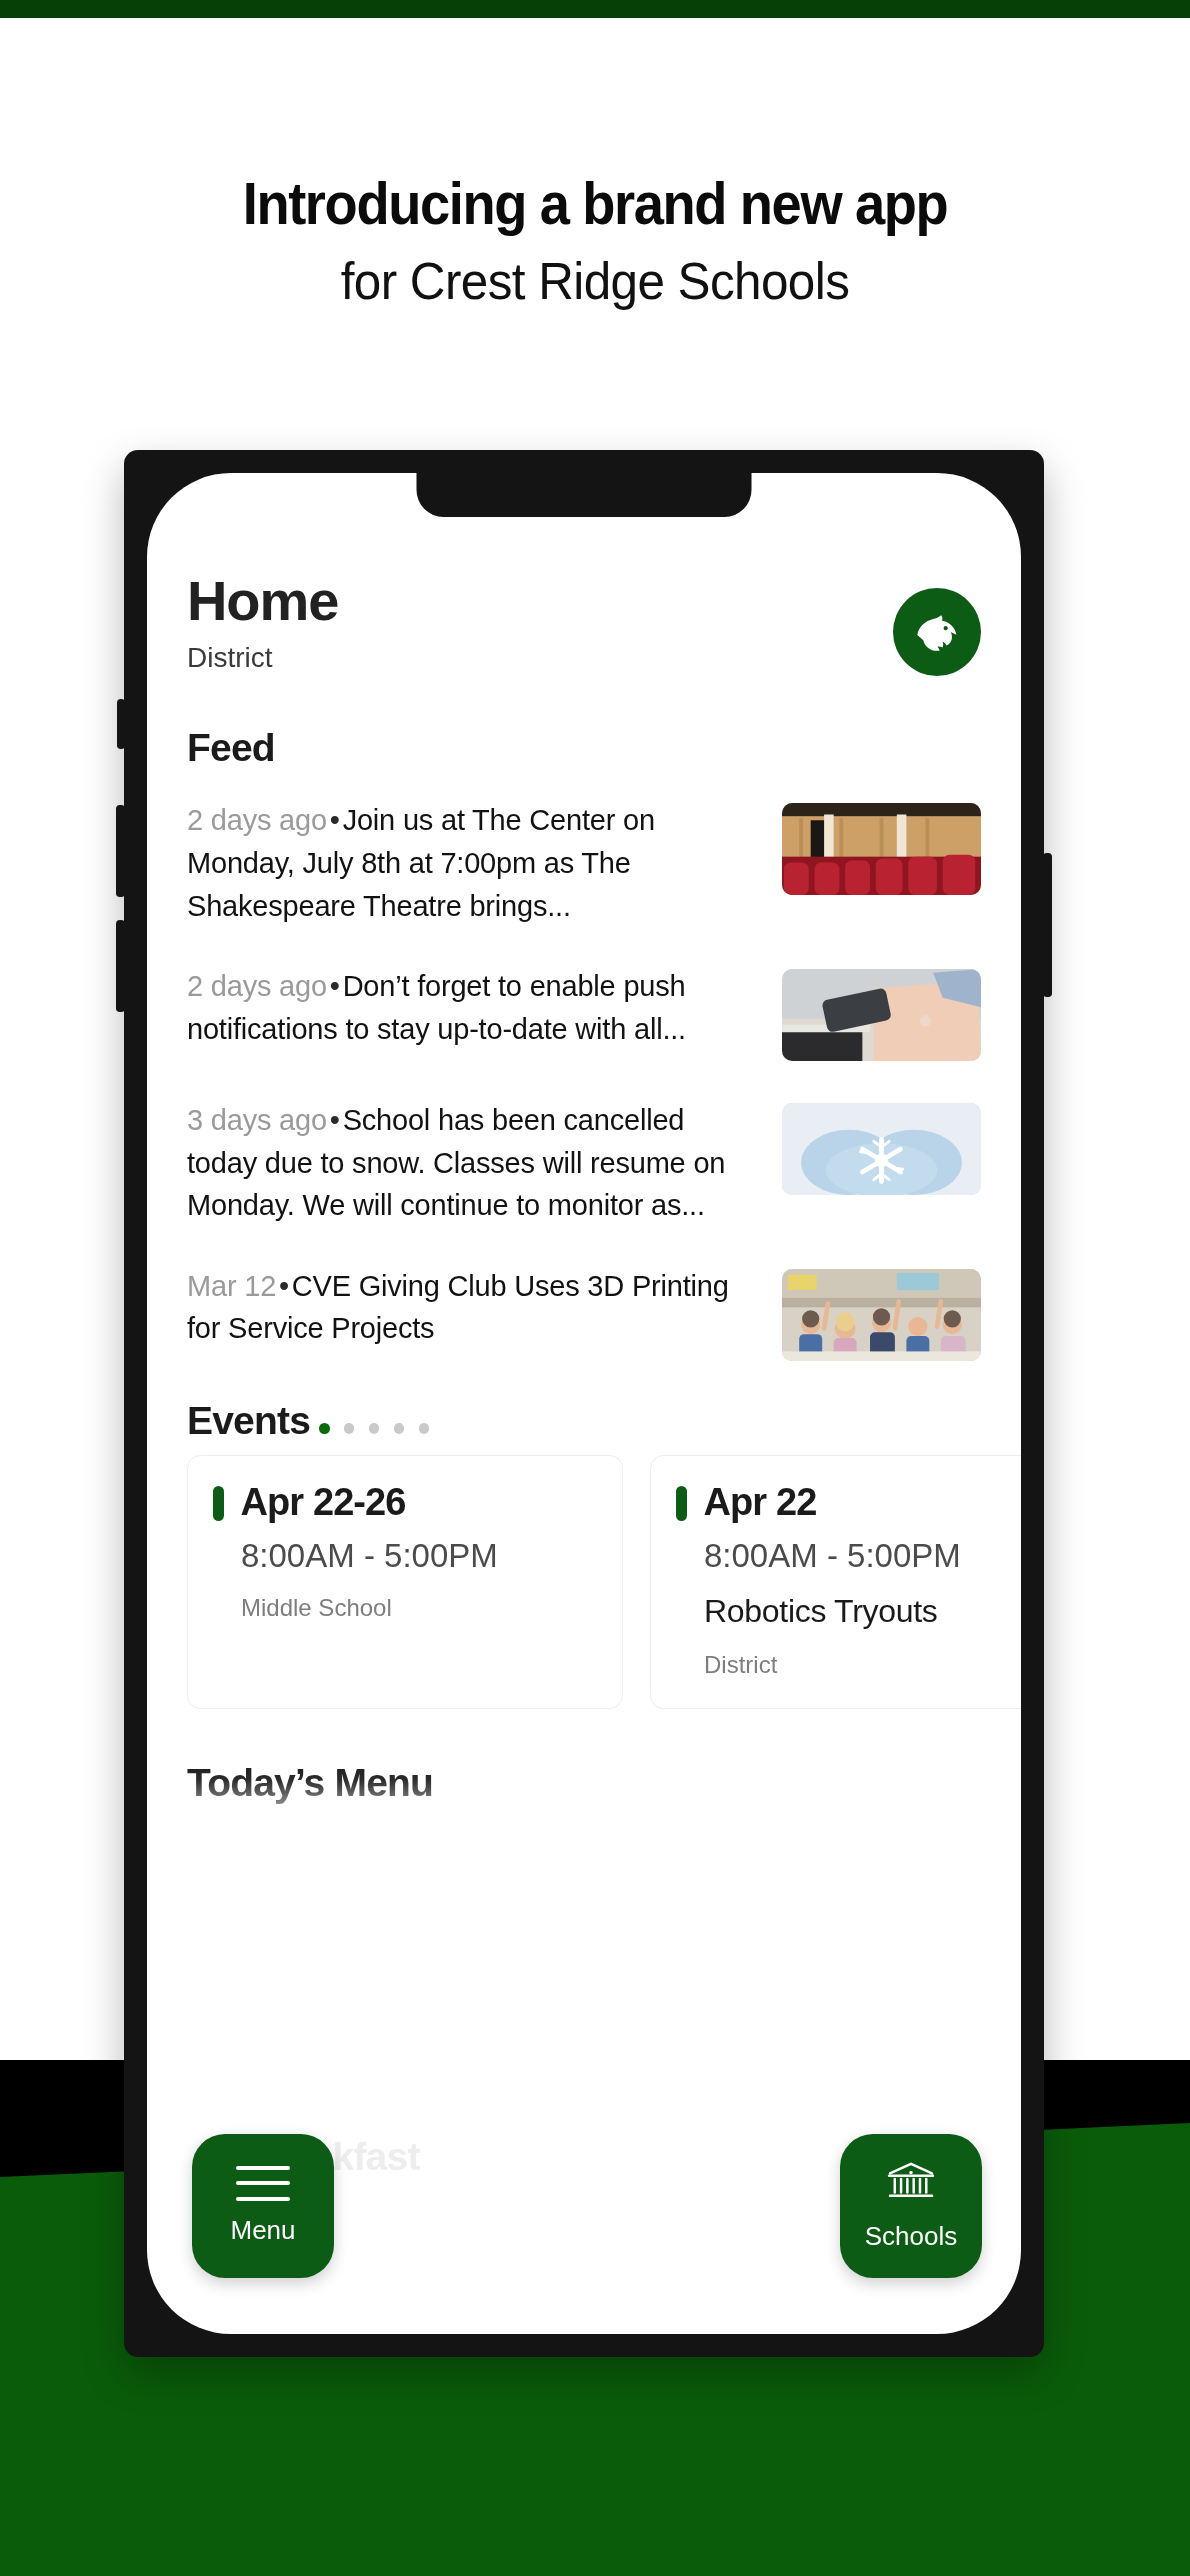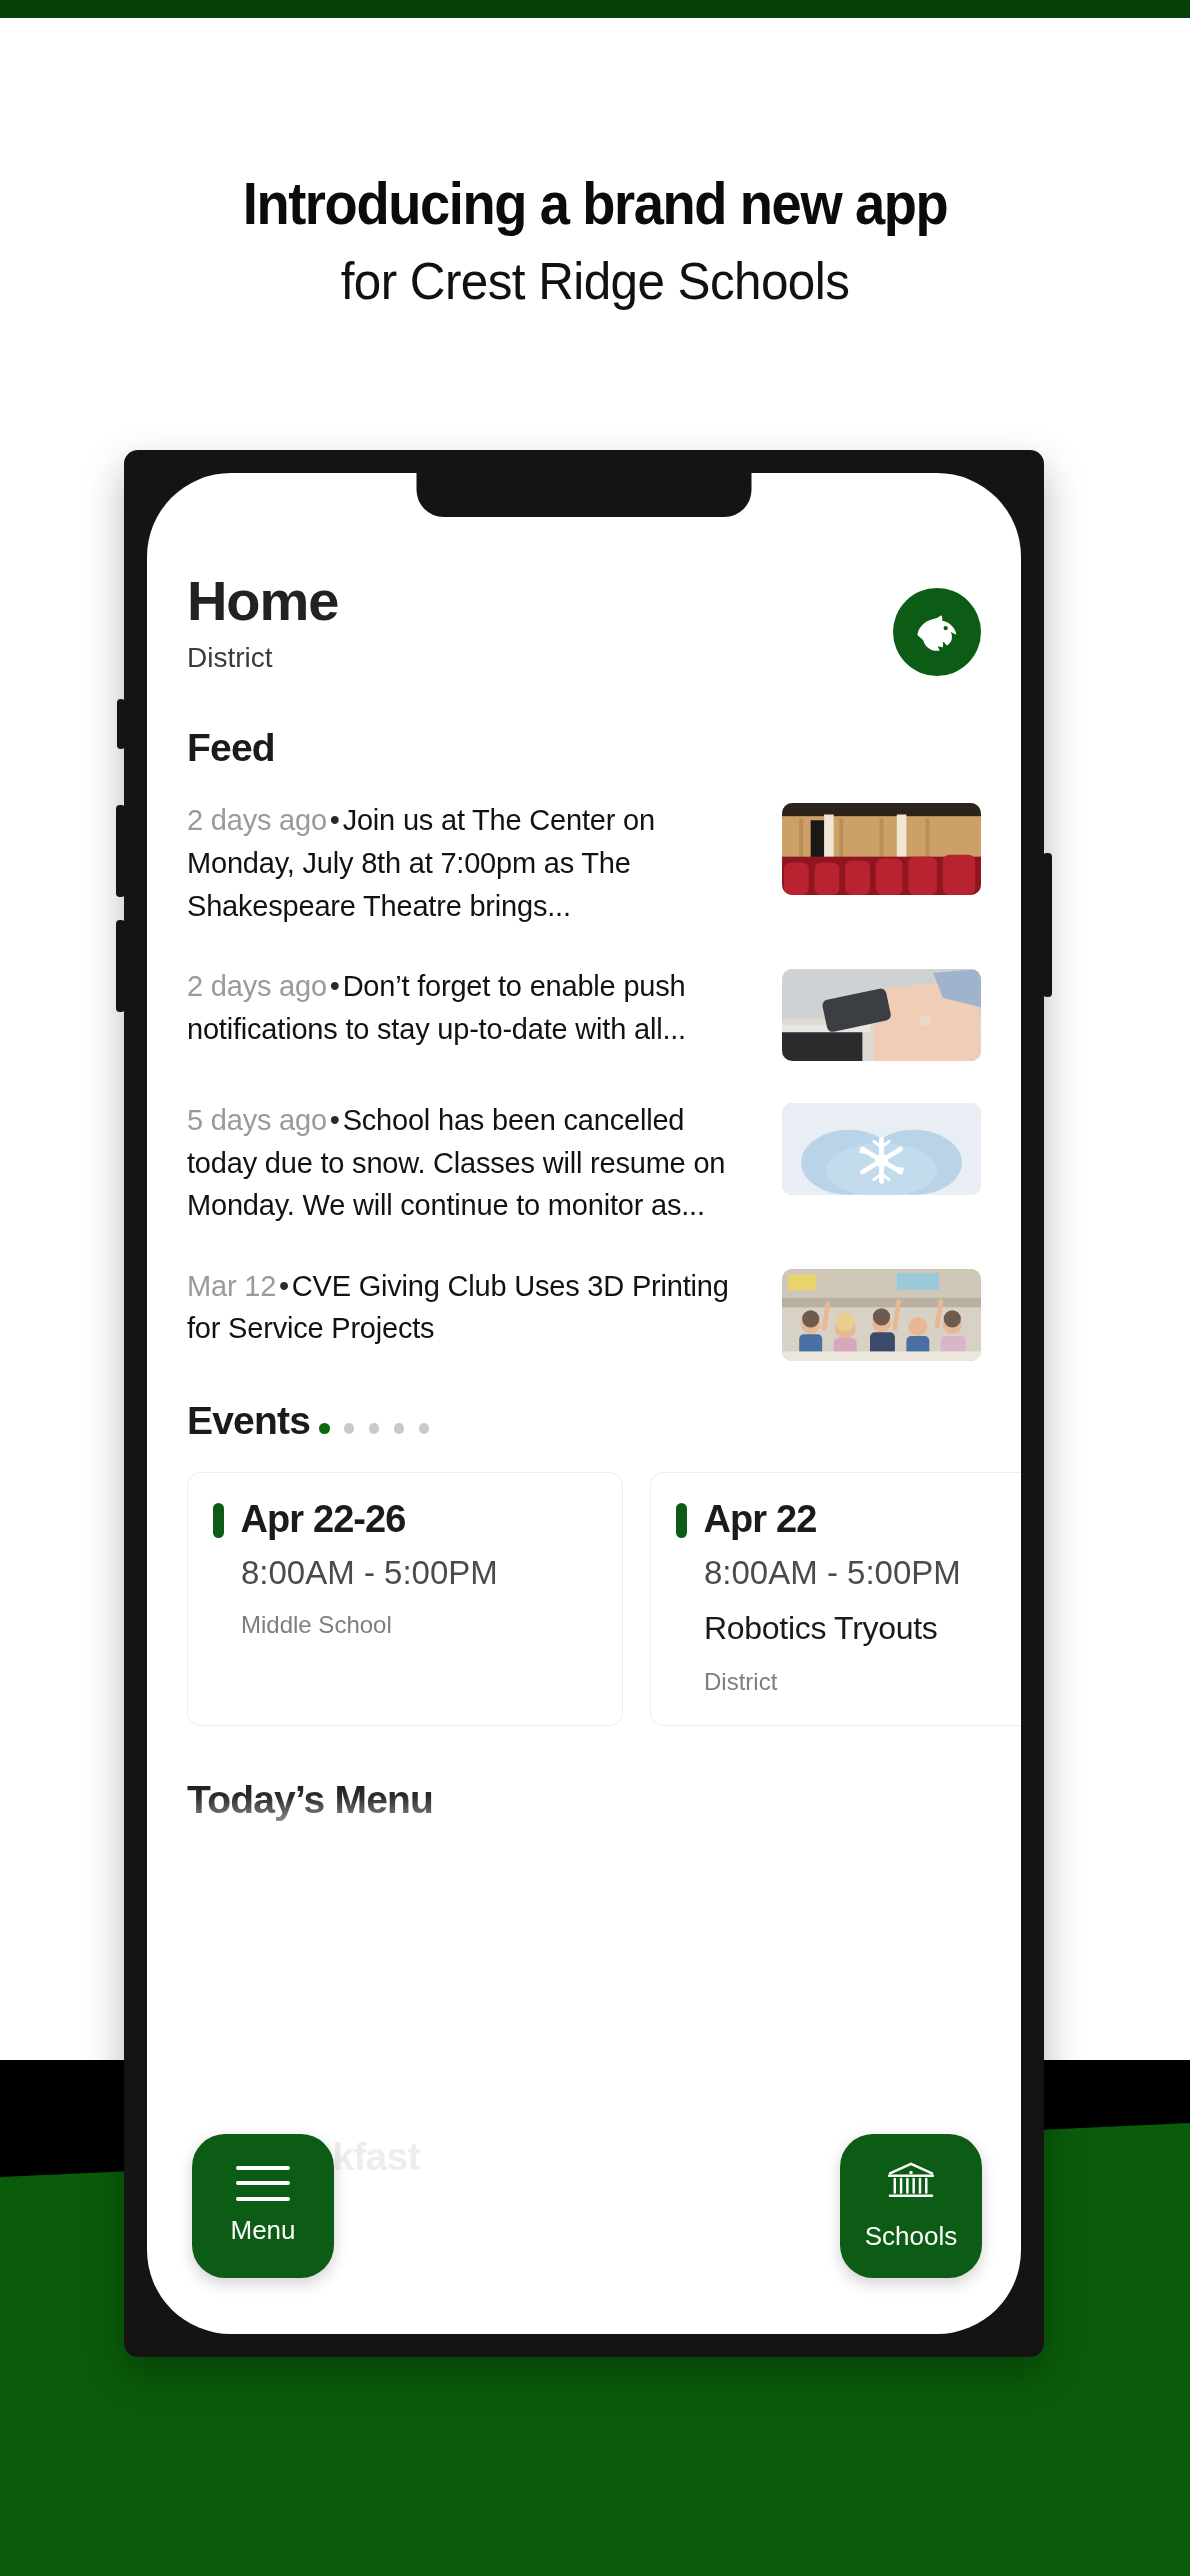--- a/index.html
+++ b/index.html
@@ -145,21 +145,21 @@
 
   
   .events-head{
     display:flex; align-items:center; gap:9px; margin-top:13.4px;
   }
   .dots{ display:flex; align-items:center; gap:14.4px; padding-top:15.3px; }
   .dot{ width:10.5px; height:10.5px; border-radius:50%; background:#c9c9c9; }
   .dot.on{ background:#0a6b0a; }
 
   .events-row{
-    display:flex; gap:27px; margin-top:29px;
+    display:flex; gap:27px; margin-top:12px;
   }
   .ev-card{
     border:1.4px solid #ececf2; border-radius:13.4px;
     padding:25px 25px 29px 25px;
     flex:0 0 auto; background:#fff;
   }
   .ev-card.a{ width:436px; }
   .ev-card.b{ width:436px; }
   .ev-date-row{ display:flex; align-items:flex-start; gap:17px; }
   .ev-bar{ width:10.5px; height:35px; border-radius:5.8px; background:#0c5c16; margin-top:5.8px; flex:0 0 auto; }
@@ -278,21 +278,21 @@
               <rect x="0" y="58" width="92" height="8" fill="#e8e6e2"></rect>
               <path d="M96 20 L205 12 L208 96 L96 96 Z" fill="#f0cdb6"></path>
               <rect x="44" y="26" width="68" height="34" rx="6" fill="#3b3f44" transform="rotate(-12 78 43)"></rect>
               <circle cx="150" cy="54" r="6" fill="#ead9c8"></circle>
               <path d="M158 4 L208 0 L208 40 L168 30 Z" fill="#9fb4cc"></path>
             </svg>
           </div>
         </div>
 
         <div class="feed-item">
-          <div class="feed-text"><span class="feed-date">5 days ago</span><span class="feed-dot">•</span><span>School has been cancelled today due to snow. Classes will resume on Monday. We will continue to monitor as...</span></div>
+          <div class="feed-text"><span class="feed-date">3 days ago</span><span class="feed-dot">•</span><span>School has been cancelled today due to snow. Classes will resume on Monday. We will continue to monitor as...</span></div>
           <div class="thumb">
             <svg viewBox="0 0 208 96" preserveAspectRatio="none">
               <rect width="208" height="96" fill="#e8eef4"></rect>
               <ellipse cx="70" cy="62" rx="50" ry="34" fill="#b9d4e8"></ellipse>
               <ellipse cx="138" cy="62" rx="50" ry="34" fill="#b9d4e8"></ellipse>
               <ellipse cx="104" cy="70" rx="58" ry="28" fill="#c3dced"></ellipse>
               <g stroke="#ffffff" stroke-width="5" stroke-linecap="round">
                 <line x1="104" y1="38" x2="104" y2="82"></line>
                 <line x1="84" y1="48" x2="124" y2="72"></line>
                 <line x1="124" y1="48" x2="84" y2="72"></line>

